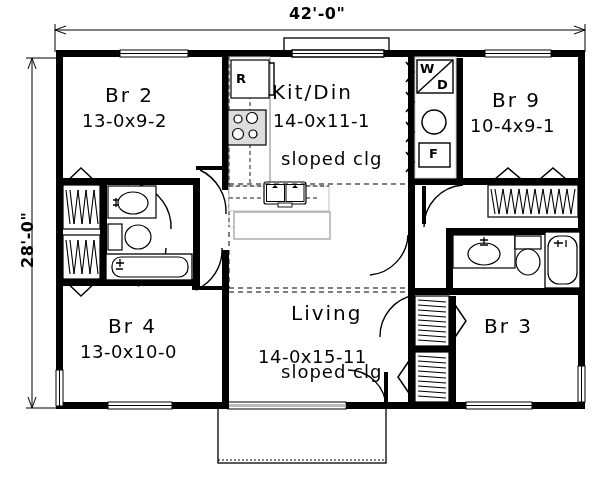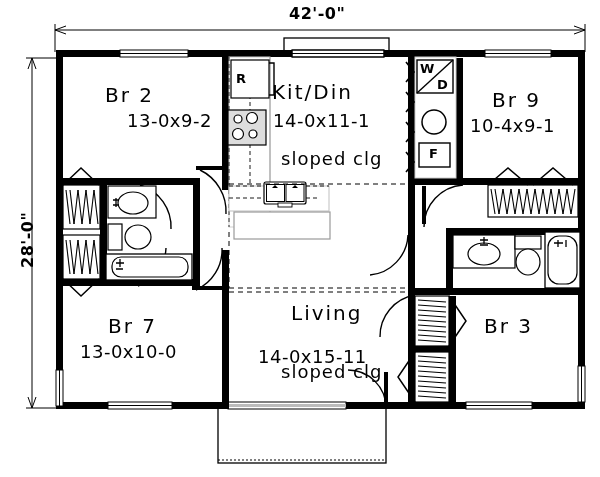--- a/index.html
+++ b/index.html
@@ -365,30 +365,30 @@
       <line x1="229" y1="292" x2="408" y2="292"></line>
     </g>
 
   </svg>
 
   <div class="lbl dimtext" style="left:289px;top:6px;">42'-0"</div>
 
   <div class="lbl dimtext vert" style="left:20px;top:268px;">28'-0"</div>
 
   <div class="lbl room-name" style="left:105px;top:85px;">Br 2</div>
-  <div class="lbl room-dim" style="left:82px;top:112px;margin-left:45px;">13-0x9-2</div>
+  <div class="lbl room-dim" style="left:82px;top:112px;">13-0x9-2</div>
 
   <div class="lbl room-name" style="left:272px;top:82px;">Kit/Din</div>
   <div class="lbl room-dim" style="left:273px;top:112px;">14-0x11-1</div>
   <div class="lbl note" style="left:281px;top:150px;">sloped clg</div>
 
   <div class="lbl room-name" style="left:492px;top:90px;">Br 9</div>
   <div class="lbl room-dim" style="left:470px;top:117px;">10-4x9-1</div>
 
-  <div class="lbl room-name" style="left:108px;top:316px;">Br 7</div>
+  <div class="lbl room-name" style="left:108px;top:316px;">Br 4</div>
   <div class="lbl room-dim" style="left:80px;top:343px;">13-0x10-0</div>
 
   <div class="lbl room-name" style="left:291px;top:303px;">Living</div>
   <div class="lbl room-dim" style="left:258px;top:331px;margin-top:17px;">14-0x15-11</div>
   <div class="lbl note" style="left:281px;top:363px;">sloped clg</div>
 
   <div class="lbl room-name" style="left:484px;top:316px;">Br 3</div>
 
   <div class="lbl fixlabel-big" style="left:236px;top:72px;">R</div>
   <div class="lbl fixlabel-big" style="left:420px;top:62px;">W</div>

